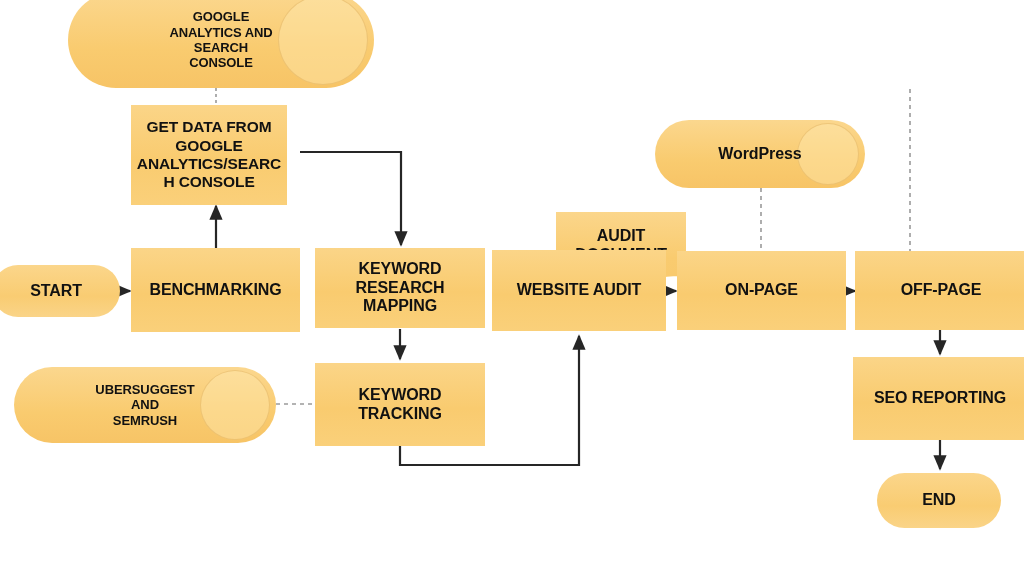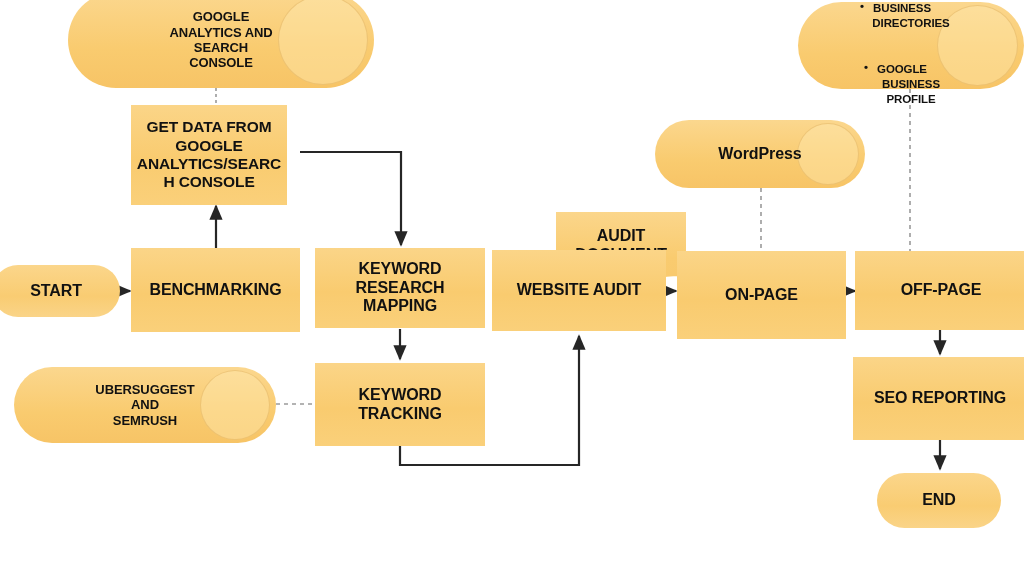--- a/index.html
+++ b/index.html
@@ -146,31 +146,20 @@
   </svg>
 
   <div class="node stadium" style="left:68px; top:-8px; width:306px; height:96px;">
     <span class="circ"></span>
     <span class="lbl">GOOGLE
 ANALYTICS AND
 SEARCH
 CONSOLE</span>
   </div>
 
-  <div class="node stadium" style="left:798px; top:2px; width:226px; height:87px;">
-    <span class="circ"></span>
-    <span class="bullets">
-      <span class="b"><span class="dot">•</span><span>BUSINESS
-DIRECTORIES</span></span>
-      <br>
-      <span class="b"><span class="dot">•</span><span>GOOGLE
-BUSINESS
-PROFILE</span></span>
-    </span>
-  </div>
 
   <div class="node process" style="left:131px; top:105px; width:156px; height:100px; font-size:15.5px;">
     <span class="lbl">GET DATA FROM
 GOOGLE
 ANALYTICS/SEARC
 H CONSOLE</span>
   </div>
 
   <div class="node stadium" style="left:655px; top:120px; width:210px; height:68px; font-size:16px;">
     <span class="circ"></span>
@@ -203,21 +192,21 @@
   <div class="node process" style="left:315px; top:248px; width:170px; height:80px;">
     <span class="lbl">KEYWORD
 RESEARCH
 MAPPING</span>
   </div>
 
   <div class="node process" style="left:492px; top:250px; width:174px; height:81px;">
     <span class="lbl">WEBSITE AUDIT</span>
   </div>
 
-  <div class="node process" style="left:677px; top:251px; width:169px; height:88px;">
+  <div class="node process" style="left:677px; top:251px; width:169px; height:79px;">
     <span class="lbl">ON-PAGE</span>
   </div>
 
   <div class="node process" style="left:855px; top:251px; width:172px; height:79px;">
     <span class="lbl">OFF-PAGE</span>
   </div>
 
   <div class="node stadium" style="left:14px; top:367px; width:262px; height:76px; font-size:13px;">
     <span class="circ"></span>
     <span class="lbl">UBERSUGGEST

